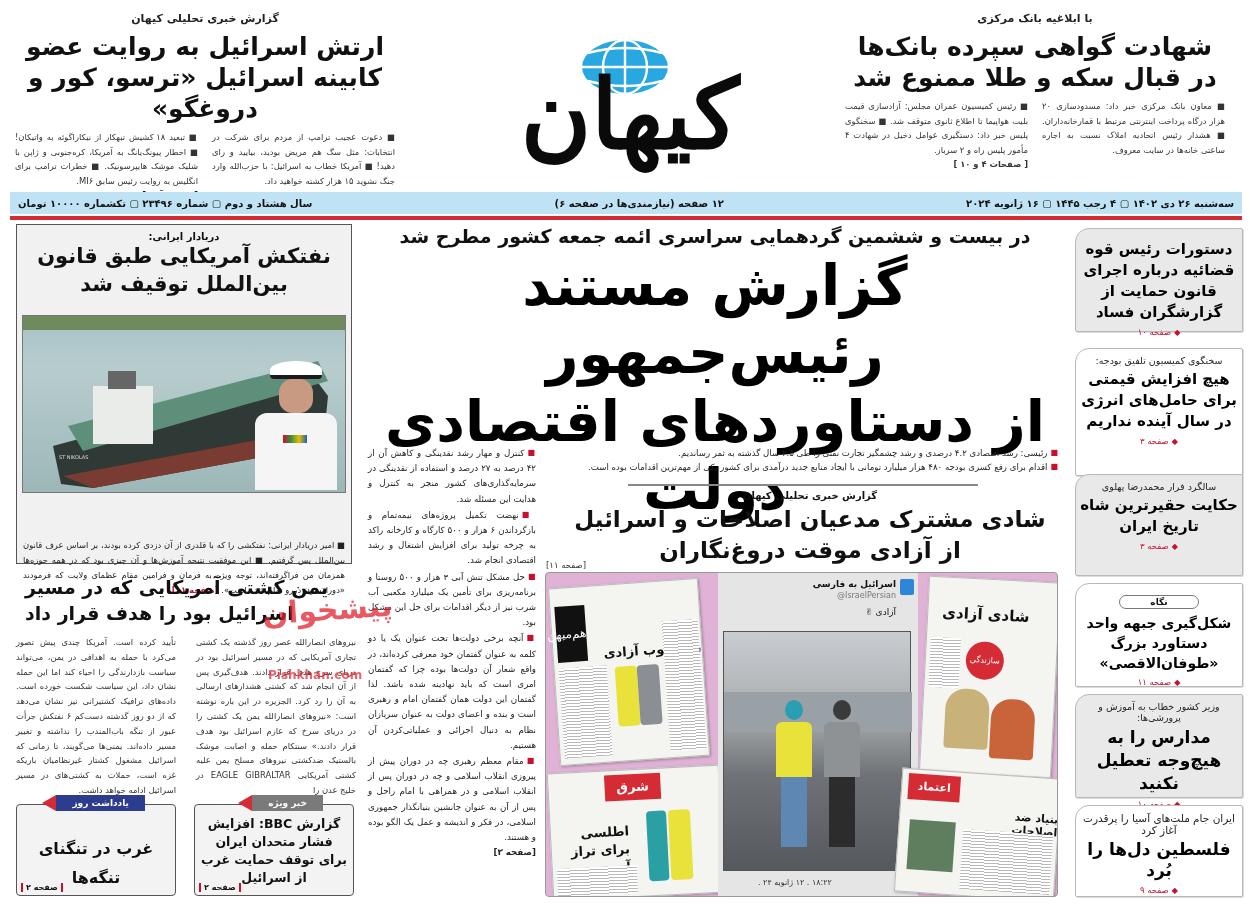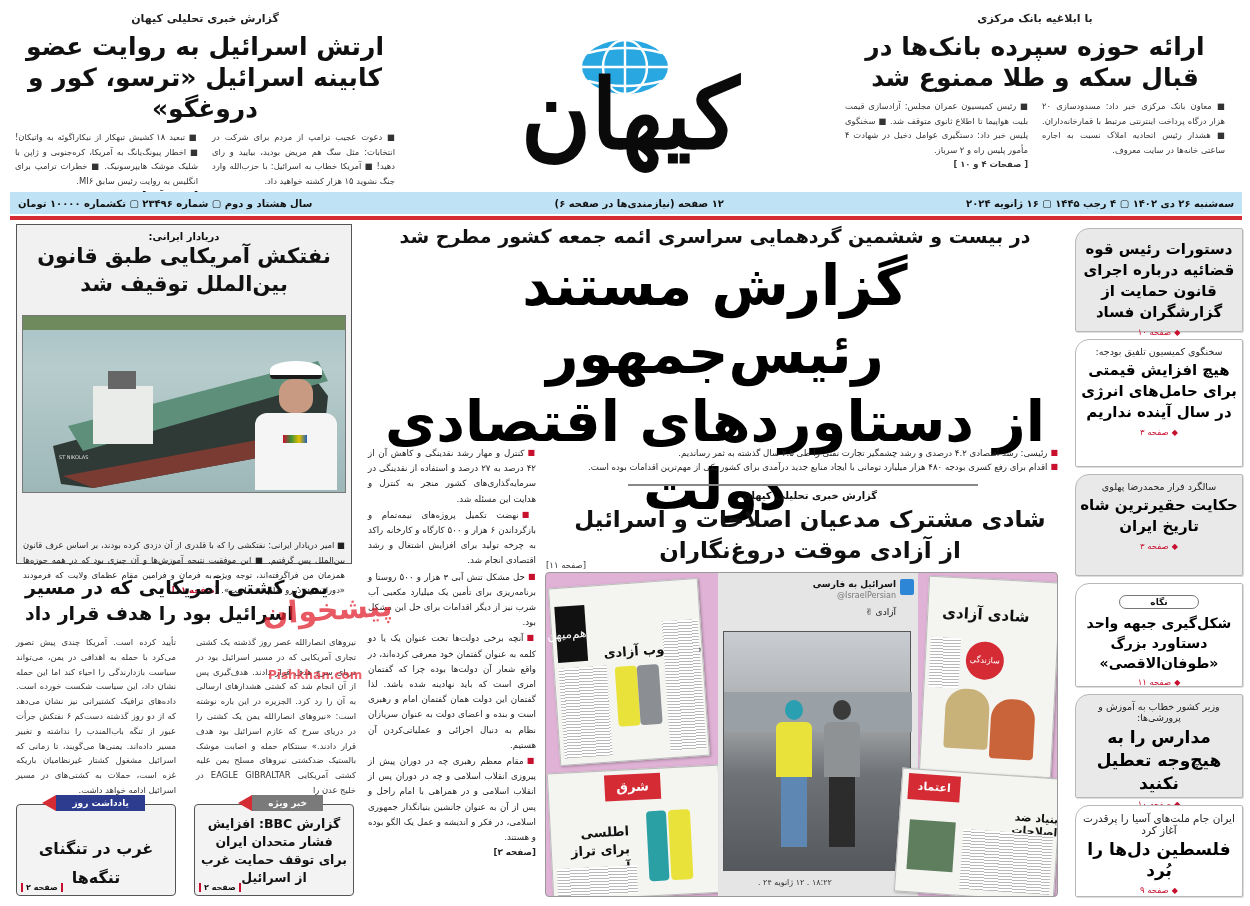--- a/index.html
+++ b/index.html
@@ -82,21 +82,21 @@
   .tagbox h3 { font-weight: 900; }
   .tagbox .pf { position: absolute; left: 4px; bottom: 3px; font-size: 8px; font-weight: bold; border-right: 2px solid #c8102e; border-left: 2px solid #c8102e; padding: 0 3px; }
 </style>
 </head>
 <body>
 
 <div id="masthead" class="abs">
 
   <div class="top-story" style="right:25px;">
     <div class="kicker">با ابلاغیه بانک مرکزی</div>
-    <h2 style="margin-top:6px;">ارائه حوزه سپرده بانک‌ها در قبال سکه و طلا ممنوع شد</h2>
+    <h2 style="margin-top:6px;">شهادت گواهی سپرده بانک‌ها در قبال سکه و طلا ممنوع شد</h2>
     <div class="cols">
       <div>■ معاون بانک مرکزی خبر داد: مسدودسازی ۲۰ هزار درگاه پرداخت اینترنتی مرتبط با قمارخانه‌داران. ■ هشدار رئیس اتحادیه املاک نسبت به اجاره ساعتی خانه‌ها در سایت معروف.</div>
       <div>
         <span>■ رئیس کمیسیون عمران مجلس: آزادسازی قیمت بلیت هواپیما تا اطلاع ثانوی متوقف شد. ■ سخنگوی پلیس خبر داد: دستگیری عوامل دخیل در شهادت ۴ مأمور پلیس راه و ۲ سرباز.</span>
         <div class="pref">[ صفحات ۴ و ۱۰ ]</div>
       </div>
     </div>
   </div>
 
   <div id="logo">
@@ -130,21 +130,21 @@
   <span>سه‌شنبه ۲۶ دی ۱۴۰۲ ▢ ۴ رجب ۱۴۴۵ ▢ ۱۶ ژانویه ۲۰۲۴</span>
   <span>۱۲ صفحه (نیازمندی‌ها در صفحه ۶)</span>
   <span>سال هشتاد و دوم ▢ شماره ۲۳۴۹۶ ▢ تکشماره ۱۰۰۰۰ تومان</span>
 </div>
 <div id="redline" class="abs"></div>
 
 <div class="rbox grey" style="top:228px;height:104px;">
   <h3 style="margin-top:4px;">دستورات رئیس قوه قضائیه درباره اجرای قانون حمایت از گزارشگران فساد</h3>
   <div class="pg">صفحه ۱۰</div>
 </div>
-<div class="rbox" style="top:339px;height:128px;">
+<div class="rbox" style="top:348px;height:128px;">
   <div class="sub">سخنگوی کمیسیون تلفیق بودجه:</div>
   <h3>هیچ افزایش قیمتی برای حامل‌های انرژی در سال آینده نداریم</h3>
   <div class="pg">صفحه ۳</div>
 </div>
 <div class="rbox grey" style="top:474px;height:102px;">
   <div class="sub">سالگرد فرار محمدرضا پهلوی</div>
   <h3>حکایت حقیرترین شاه تاریخ ایران</h3>
   <div class="pg">صفحه ۳</div>
 </div>
 <div class="rbox" style="top:583px;height:104px;">

